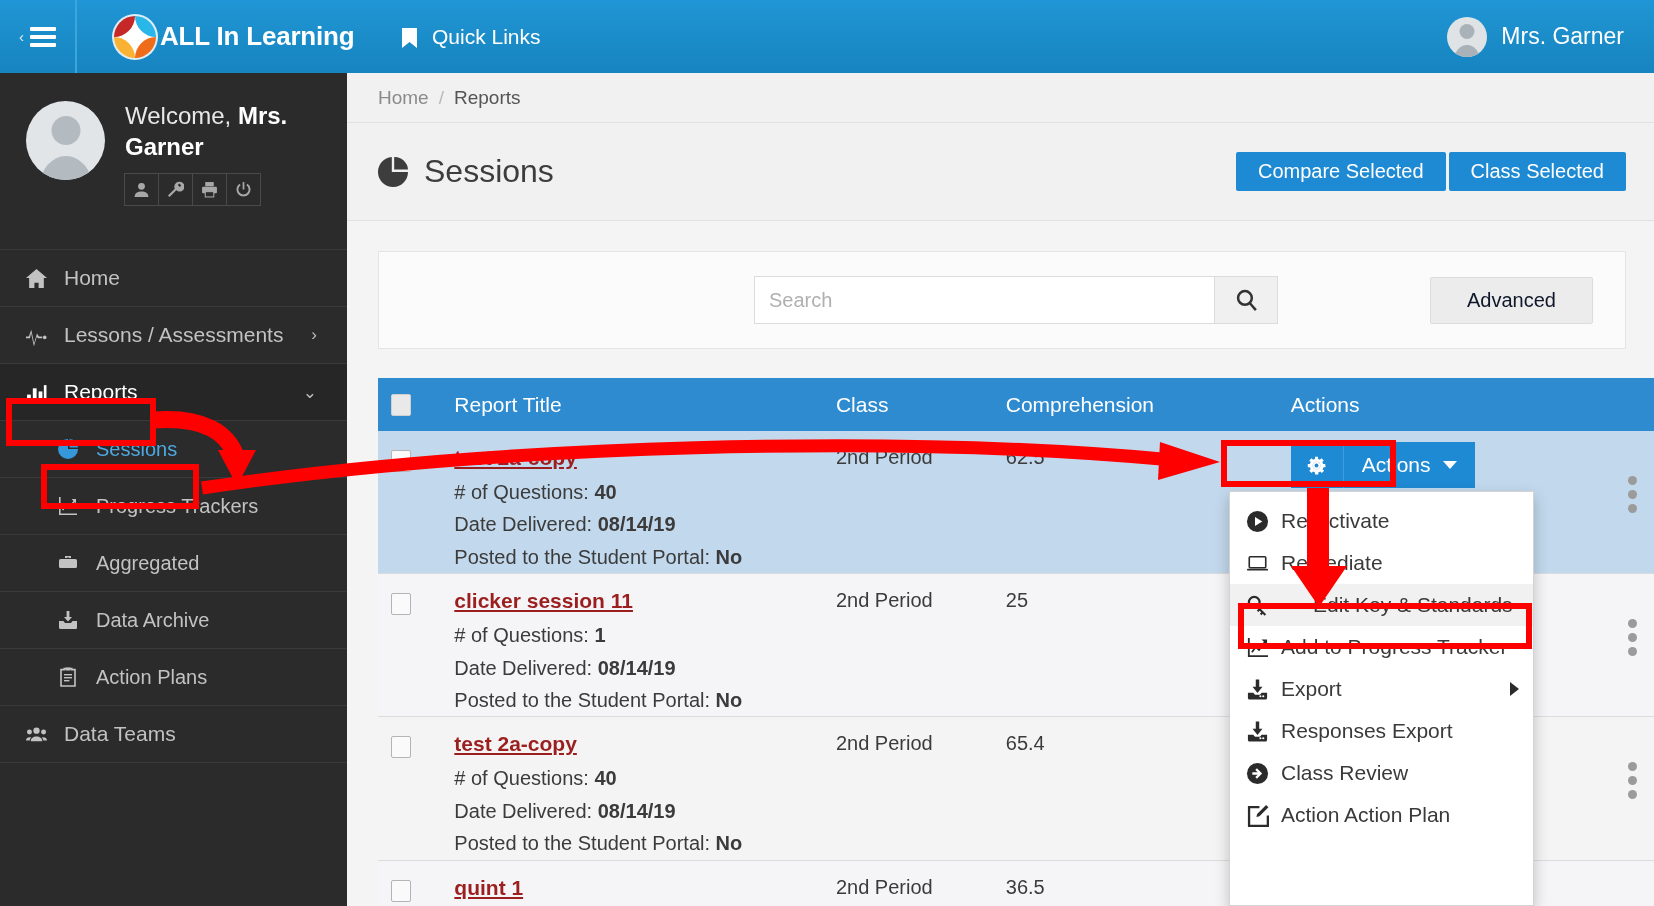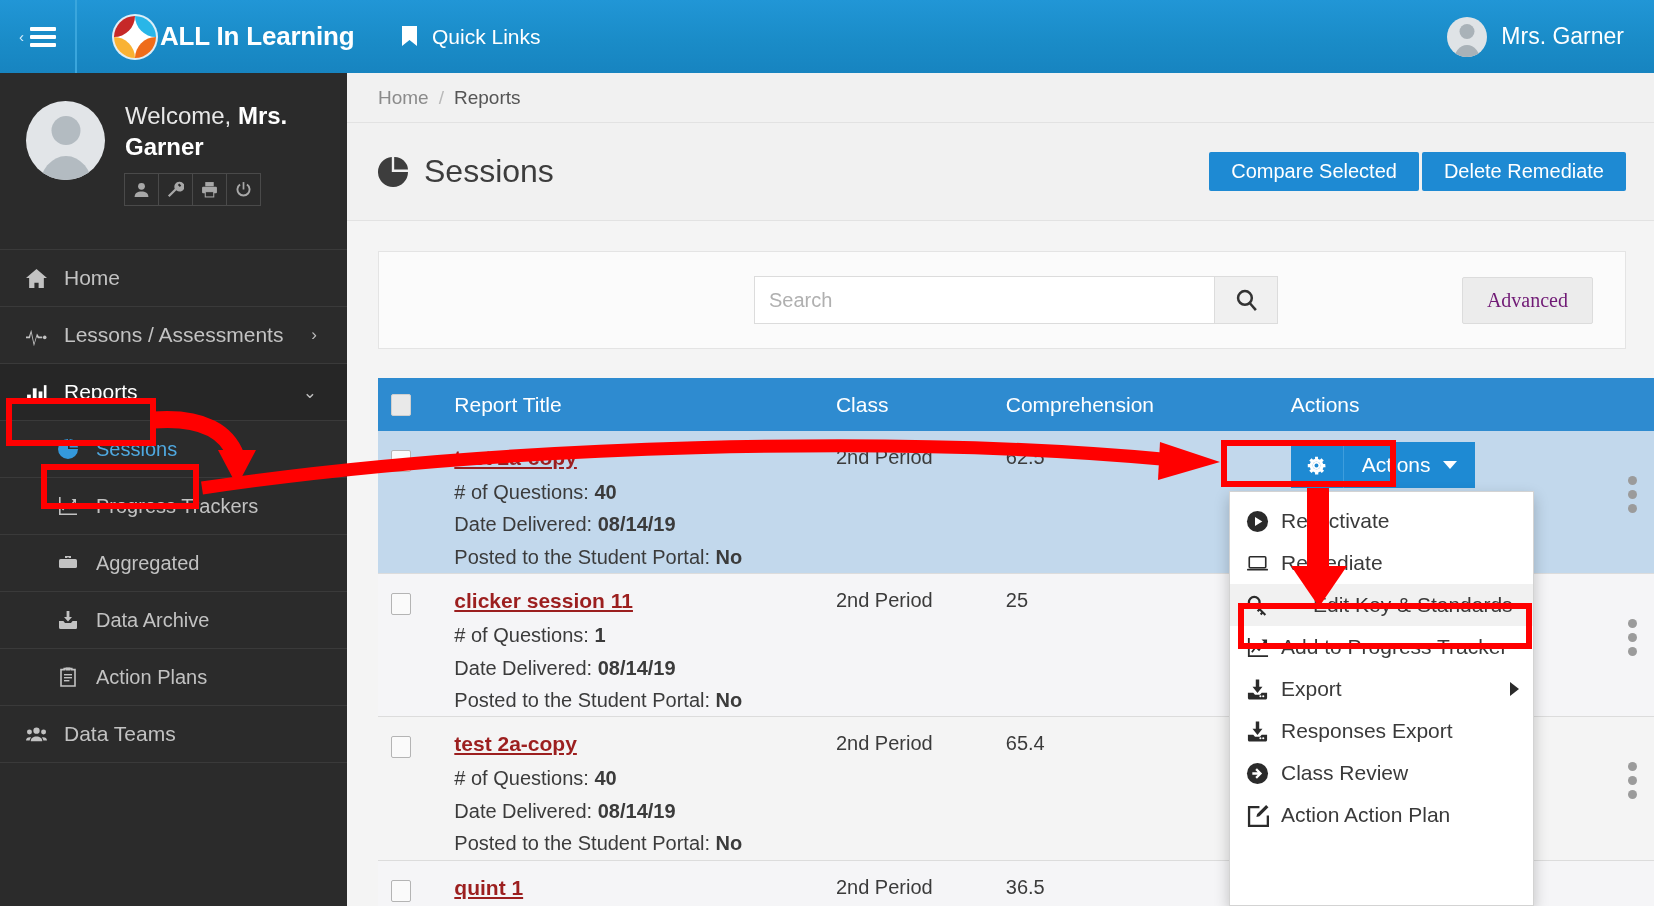--- a/index.html
+++ b/index.html
@@ -41,21 +41,21 @@
   .q4 { bottom:0; right:0; background:#ef6c1a; border-top-left-radius: 100%;}
   .logo-circle .ctr {
     position:absolute; top:50%; left:50%; width:13px; height:13px;
     transform: translate(-50%,-50%); background:#fff; border-radius:50%;
   }
   .brand-text {
     color: #fff; font-size: 26px; font-weight: 700; letter-spacing: -.2px;
     margin-left: 4px; white-space: nowrap;
   }
   .tb-quicklinks {
-    display: flex; align-items: flex-start; gap: 14px;
+    display: flex; align-items: flex-end; gap: 14px;
     margin-left: 55px; color: #fff; font-size: 21px;
   }
   .bookmark-icon { width:17px; height:22px; display:block; }
   .tb-spacer { flex: 1; }
   .tb-user {
     display: flex; align-items: center; gap: 14px; margin-right: 30px; color: #fff;
     font-size: 23px;
   }
   .avatar-sm {
     width: 40px; height: 40px; border-radius: 50%; background:#dfe3e6;
@@ -142,22 +142,22 @@
     font-family: inherit; outline: none;
   }
   .search-input::placeholder { color:#b0b0b0; }
   .search-btn {
     width: 64px; height: 48px; border: 1px solid #dcdcdc; background:#f0f0f0;
     display:flex; align-items:center; justify-content:center; cursor:pointer;
   }
   .search-btn svg { width:25px; height:25px; fill:none; stroke:#333; stroke-width:2.4;}
   .adv-btn {
     position: absolute; right: 32px; top: 25px;
-    height: 47px; padding: 0 24px; background: #ececec; border: 1px solid #dcdcdc;
-    font-size: 20px; color: #701a75; font-family: Liberation Serif, serif; cursor:pointer; border-radius:2px;
+    height: 47px; padding: 0 36px; background: #ececec; border: 1px solid #dcdcdc;
+    font-size: 20px; color: #0f172a; font-family: Liberation Sans, sans-serif; cursor:pointer; border-radius:2px;
   }
 
   
   .tablewrap { margin: 29px 0 0 31px; width: 1276px; }
   table { border-collapse: collapse; width: 1276px; table-layout: fixed; }
   thead th {
     background: #2e8bd0; color:#fff; font-size: 21px; font-weight: 400;
     text-align: left; height: 53px; padding: 0; vertical-align: middle;
   }
   .col-cb { width: 71px; padding-left: 13px !important;}
@@ -412,21 +412,21 @@
     <div class="pagehead">
       <div class="pagetitle">
         <svg viewBox="0 0 20 20">
           <path d="M9.2 10V0a10 10 0 1 0 10.8 10z"></path>
             <path d="M10.8 0v8.4H20A9 9 0 0 0 10.8 0z"></path>
         </svg>
         <span>Sessions</span>
       </div>
       <div class="head-actions">
         <button class="btn-primary">Compare Selected</button>
-        <button class="btn-primary">Delete Remediate</button>
+        <button class="btn-primary">Class Selected</button>
       </div>
     </div>
 
     <div class="searchpanel">
       <div class="search-wrap">
         <input class="search-input" type="text" placeholder="Search" style="">
         <span class="search-btn">
           <svg viewBox="0 0 24 24">
             <circle cx="10.5" cy="9.5" r="6.6"></circle>
               <line x1="15.3" y1="14.6" x2="21" y2="21.2"></line>

